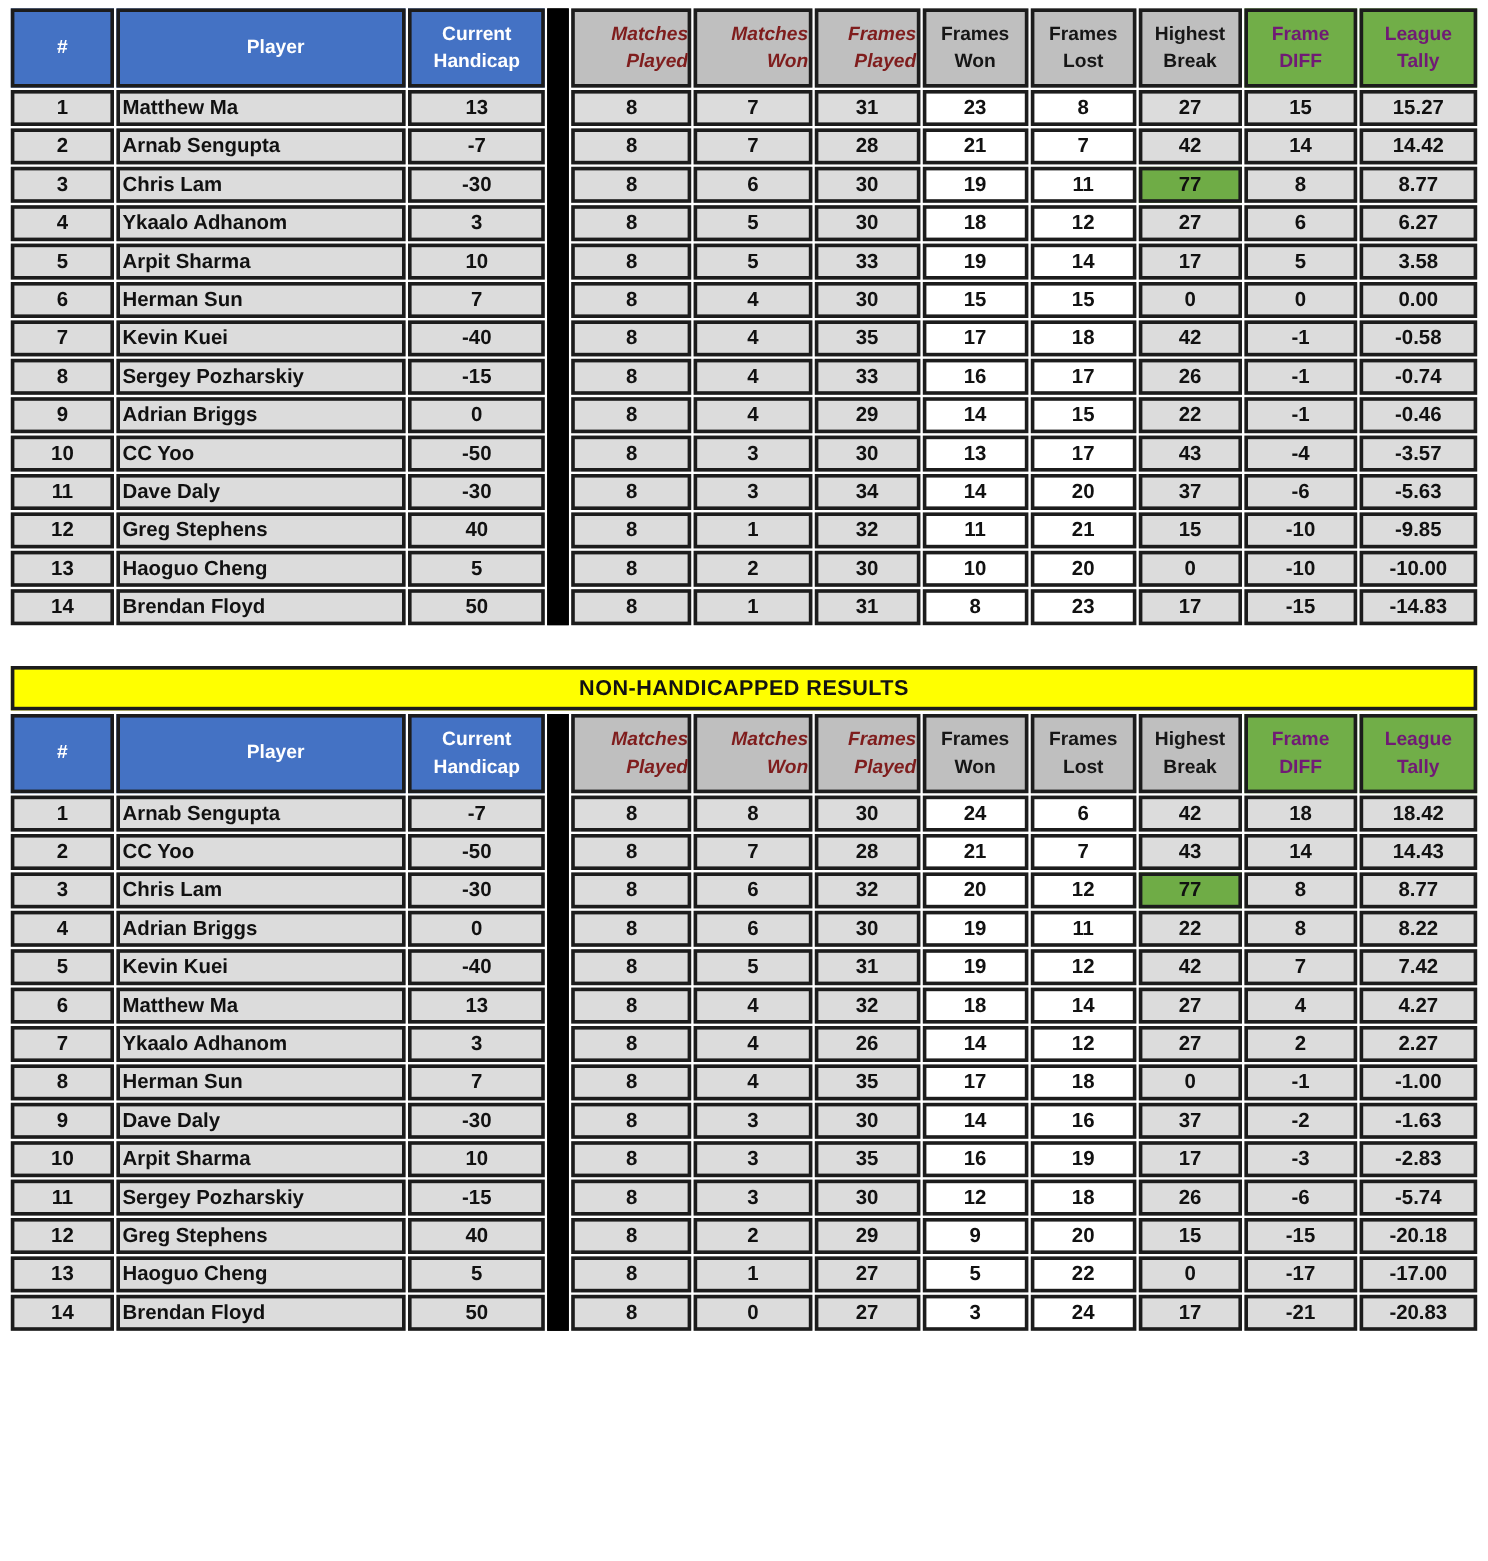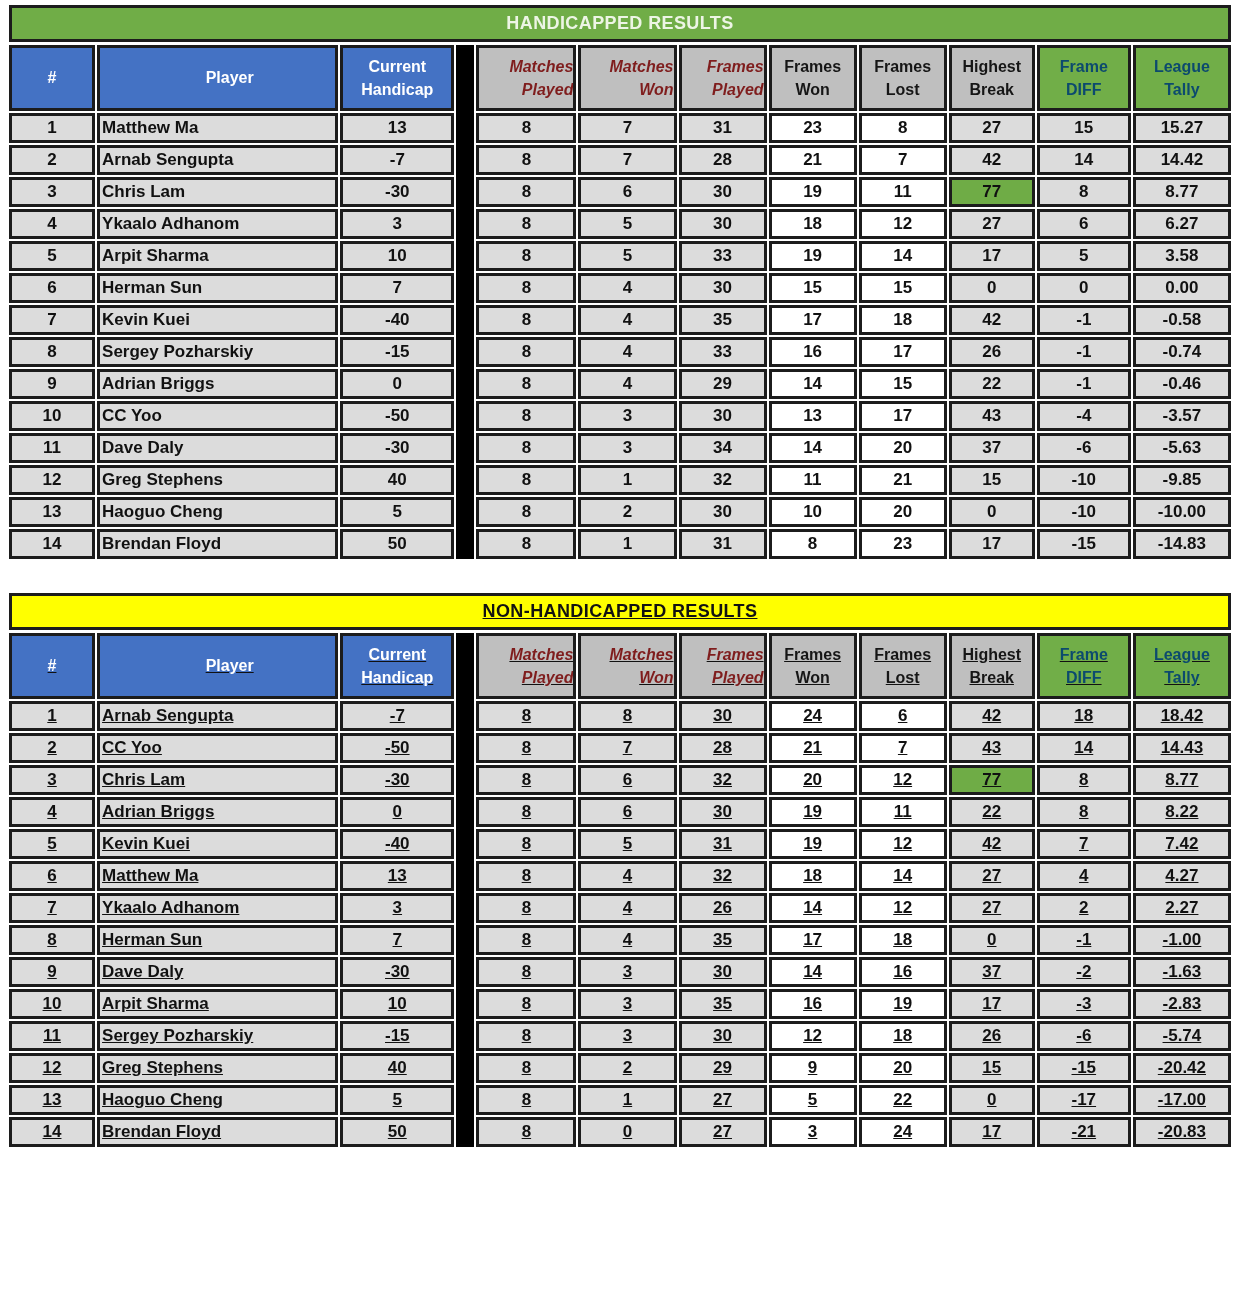--- a/index.html
+++ b/index.html
@@ -18,21 +18,21 @@
   *{box-sizing:border-box;}
   body{
     margin:0;
     background:#FFFFFF;
     font-family:"Liberation Sans", sans-serif;
     font-weight:bold;
     color:#111111;
   }
   .page{width:1226px; margin:5px auto; }
   .section{margin-bottom:32px;}
-  .section:last-child{margin-bottom:4px;text-decoration:underline;}
+  .section:last-child{margin-bottom:4px;}
   .title-bar{
     border:3px solid var(--grid);
     height:37px;
     line-height:31px;
     text-align:center;
     font-size:18px;
     letter-spacing:.4px;
     margin:0 2px 1px 2px;
   }
   .title-bar.green{background:var(--title-green); color:var(--title-green-text);}
@@ -55,34 +55,33 @@
   tr.hdr th{
     height:66px;
     font-size:16px;
     line-height:1.45;
     white-space:pre-line;
   }
   th.blue{background:var(--header-blue); color:#FFFFFF;}
   th.blue.left{text-align:center; padding-left:24px;}
   th.gi{background:var(--header-gray); color:#7f1d1d; font-style:italic;text-align:right;}
   th.g{background:var(--header-gray); color:#161616;}
-  th.grn{background:var(--header-green); color:#0c4a6e;}
+  th.grn{background:var(--header-green); color:#701a75;}
   th.sep, td.sep{background:var(--sep); border-color:var(--sep);}
   tbody td{height:30px; background:var(--cell-gray);}
   td.c1{text-align:left; padding-left:2px;}
   td.c6, td.c7{background:var(--cell-white);}
   td.hl{background:var(--highlight-green);}
 </style>
 </head>
 <body>
 
 <div class="page">
 
   <div class="section">
-    <div class="title-bar green">HANDICAPPED RESULTS</div>
     <table>
       <colgroup>
         <col style="width:86px">
           <col style="width:241px">
           <col style="width:114px">
         <col style="width:18px">
         <col style="width:100px">
           <col style="width:98px">
           <col style="width:88px">
         <col style="width:88px">
@@ -489,21 +488,21 @@
             <td class="c0">12</td>
             <td class="c1">Greg Stephens</td>
             <td class="c2">40</td>
             <td class="c3">8</td>
             <td class="c4">2</td>
             <td class="c5">29</td>
             <td class="c6">9</td>
             <td class="c7">20</td>
             <td class="c8">15</td>
             <td class="c9">-15</td>
-            <td class="c10">-20.42</td>
+            <td class="c10">-20.18</td>
           </tr>
           <tr>
             <td class="c0">13</td>
             <td class="c1">Haoguo Cheng</td>
             <td class="c2">5</td>
             <td class="c3">8</td>
             <td class="c4">1</td>
             <td class="c5">27</td>
             <td class="c6">5</td>
             <td class="c7">22</td>

